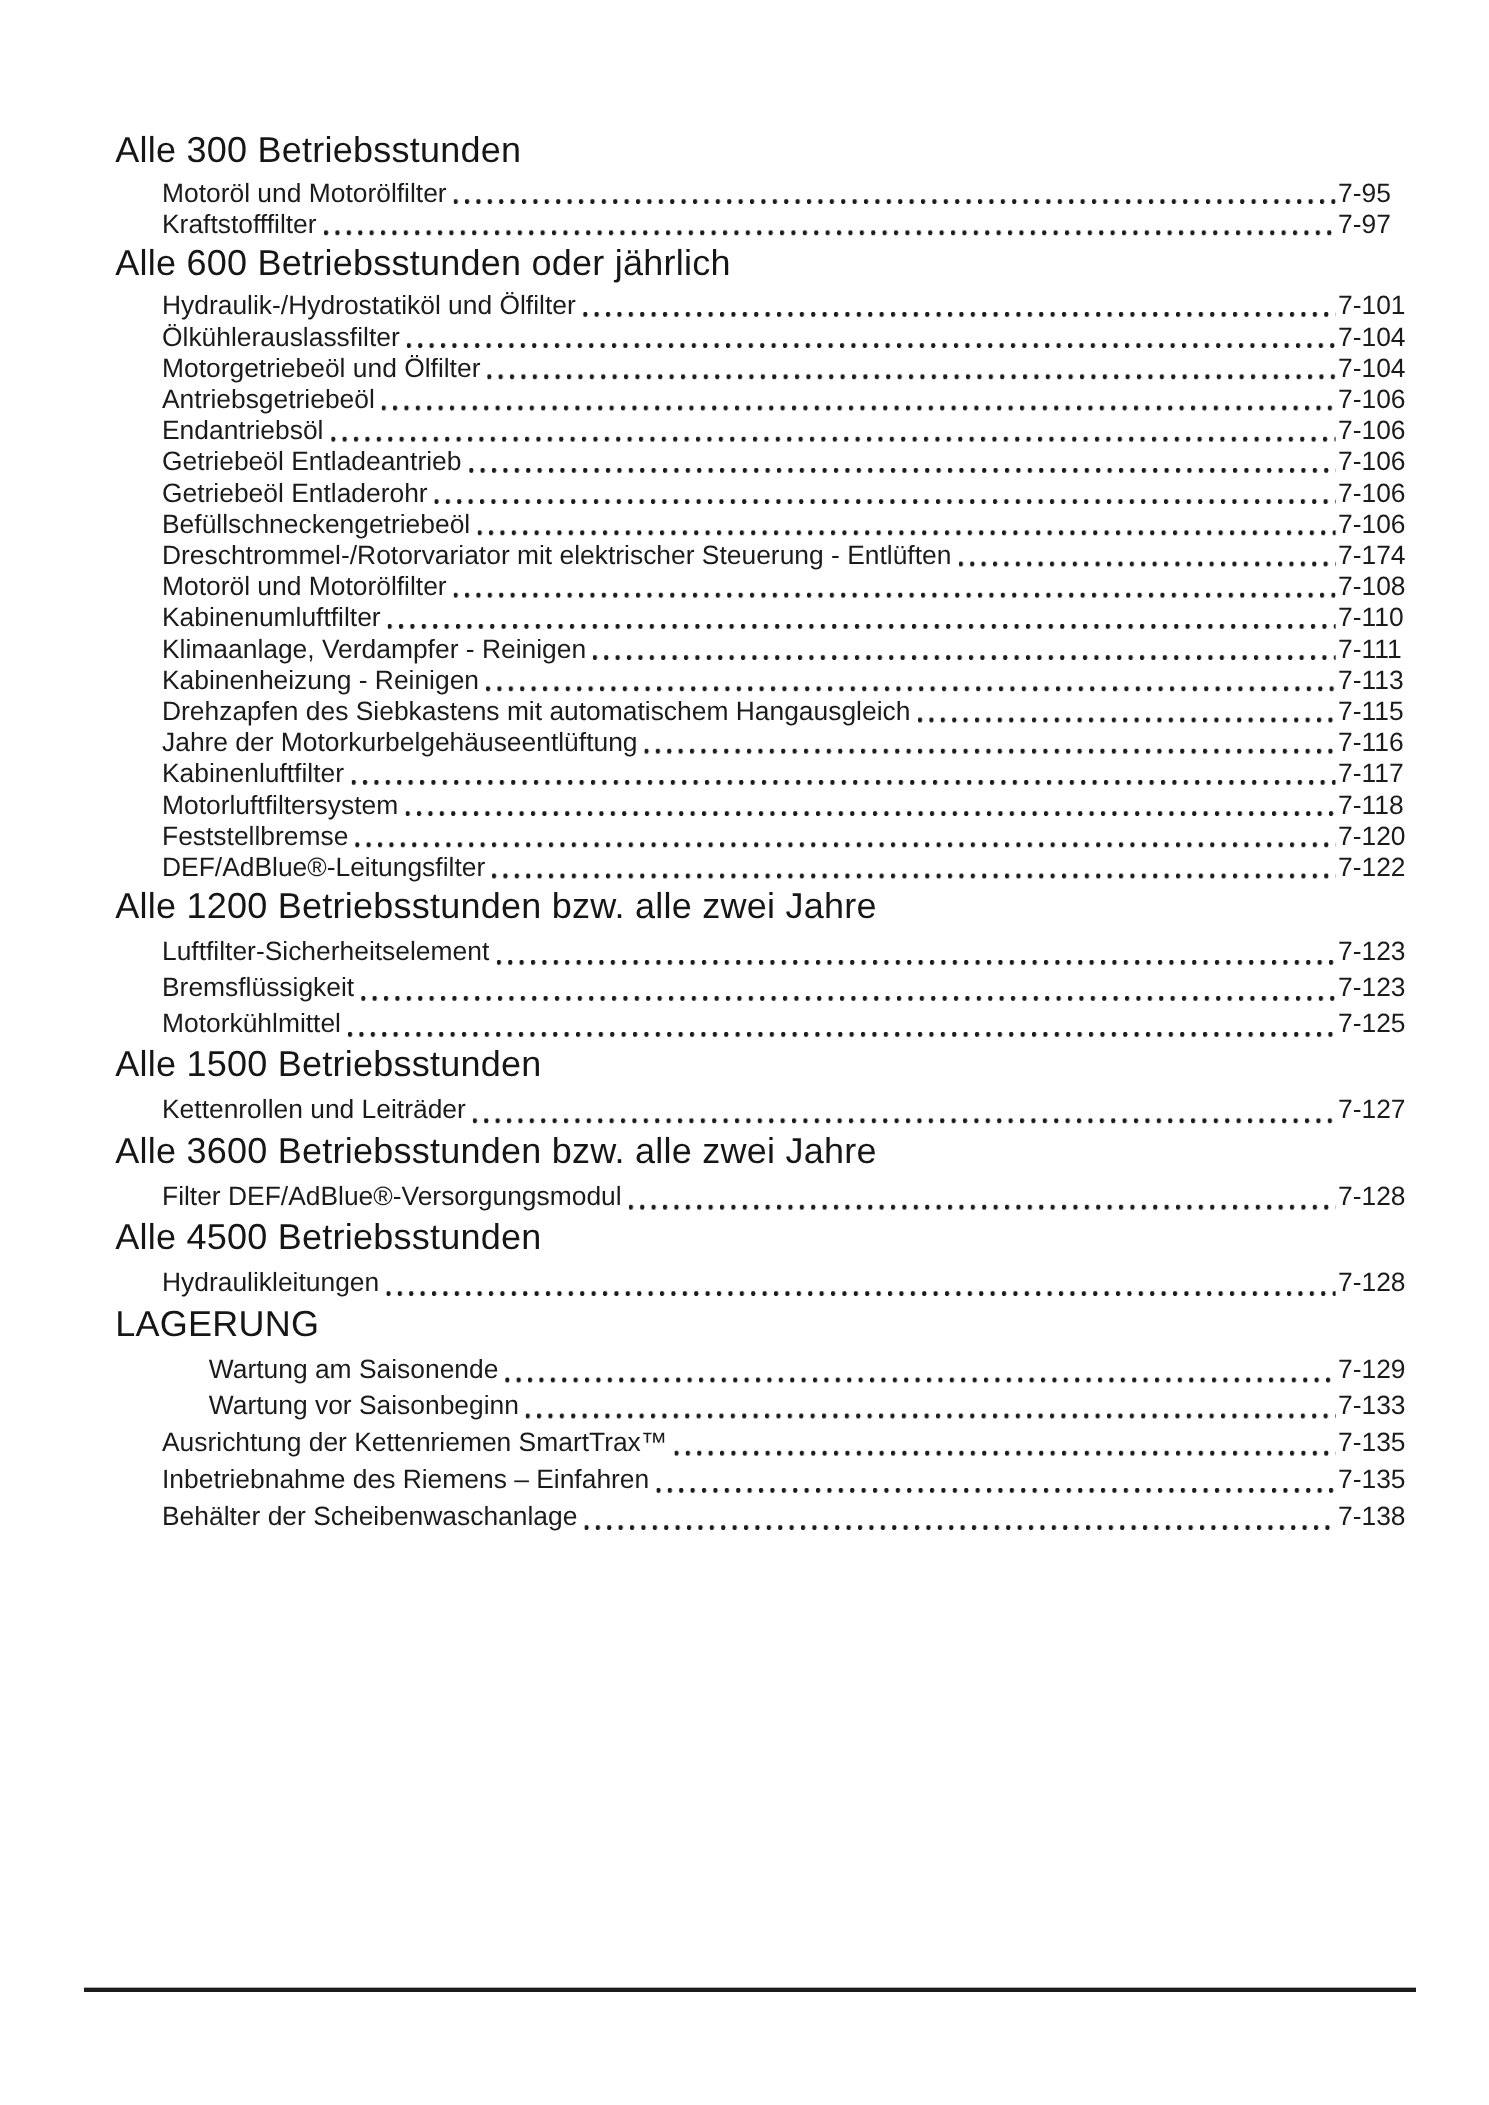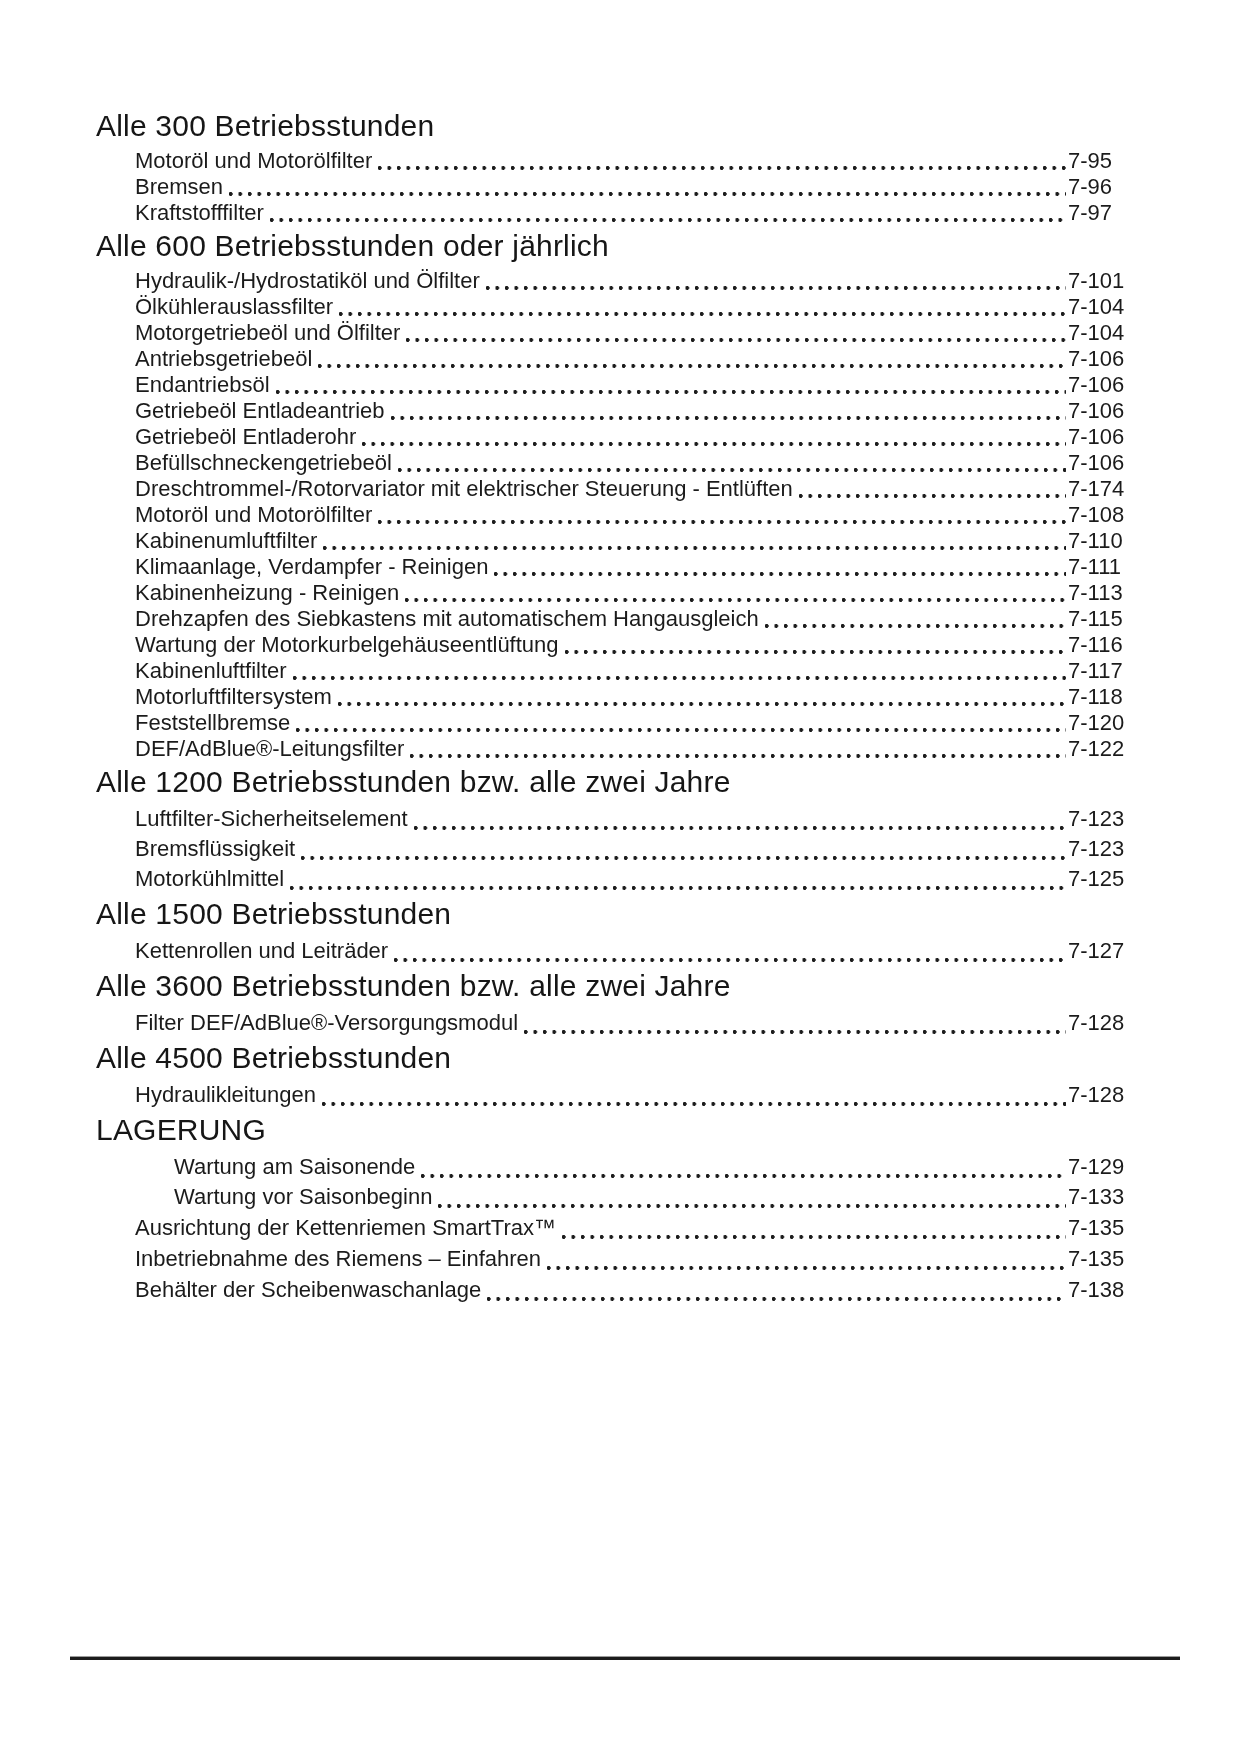--- a/index.html
+++ b/index.html
@@ -12,21 +12,21 @@
     height: 1754px;
     position: relative;
     overflow: hidden;
     font-family: "Liberation Sans", "DejaVu Sans", sans-serif;
     color: #1b1b1b;
   }
   .page {
     position: relative;
     width: 100%;
     height: 100%;
-    padding: 106px 111px 0 96px;
+    padding: 106px 64px 0 96px;
     box-sizing: border-box;
   }
   section.sec { margin: 0; }
   .sec-title {
     margin: 0 0 2px 0;
     font-size: 30px;
     font-weight: 400;
     line-height: 40px;
     letter-spacing: 0.2px;
     color: #161616;
@@ -89,25 +89,20 @@
 
   <section class="sec sec-300">
     <h2 class="sec-title">Alle 300 Betriebsstunden</h2>
     <ul class="entries">
   <li class="entry">
     <span class="label">Motoröl und Motorölfilter</span>
     <span class="leader"></span>
     <span class="pageno">7-95</span>
   </li>
 
-  <li class="entry">
-    <span class="label">Bremsen</span>
-    <span class="leader"></span>
-    <span class="pageno">7-96</span>
-  </li>
 
   <li class="entry">
     <span class="label">Kraftstofffilter</span>
     <span class="leader"></span>
     <span class="pageno">7-97</span>
   </li>
 </ul>
   </section>
 
   <section class="sec sec-600">
@@ -191,21 +186,21 @@
     <span class="pageno">7-113</span>
   </li>
 
   <li class="entry">
     <span class="label">Drehzapfen des Siebkastens mit automatischem Hangausgleich</span>
     <span class="leader"></span>
     <span class="pageno">7-115</span>
   </li>
 
   <li class="entry">
-    <span class="label">Wartung der Motorkurbelgehäuseentlüftung</span>
+    <span class="label">Jahre der Motorkurbelgehäuseentlüftung</span>
     <span class="leader"></span>
     <span class="pageno">7-116</span>
   </li>
 
   <li class="entry">
     <span class="label">Kabinenluftfilter</span>
     <span class="leader"></span>
     <span class="pageno">7-117</span>
   </li>
 

